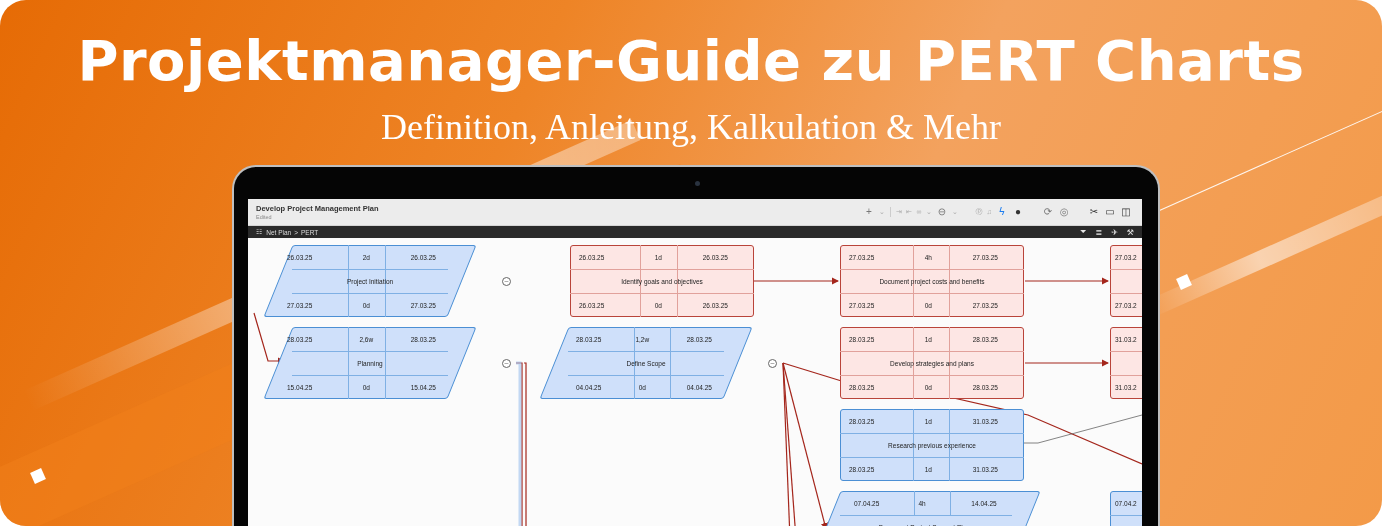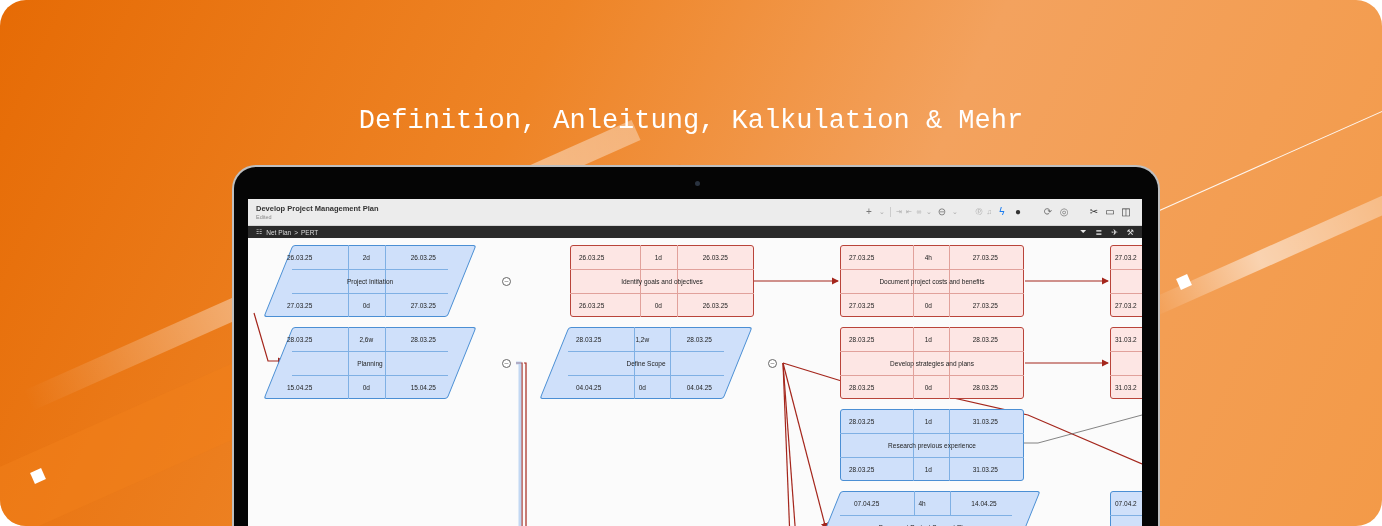--- a/index.html
+++ b/index.html
@@ -24,21 +24,21 @@
     background: rgba(255,255,255,0.9); transform: rotate(-24deg); transform-origin: left center; }
   .chip { position: absolute; width: 12px; height: 12px; background: #fff; transform: rotate(-24deg); }
 
   .headline {
     position: absolute; left: 0; top: 28px; width: 1382px; text-align: center;
     color: #ffffff; font-weight: bold; font-size: 56px; letter-spacing: 0.5px;
     font-family: "DejaVu Sans", sans-serif;
   }
   .subline {
     position: absolute; left: 0; top: 106px; width: 1382px; text-align: center;
-    color: #ffffff; font-size: 27px; font-family: Liberation Mono, monospace; font-weight: normal;
+    color: #ffffff; font-size: 36px; font-family: Liberation Serif, serif; font-weight: normal;
   }
 
   
   .laptop {
     position: absolute; left: 232px; top: 165px; width: 928px; height: 380px;
     background: #050505; border-radius: 24px 24px 0 0;
     border: 2px solid #bfbfbf; border-bottom: none;
   }
   .camera { position: absolute; left: 461px; top: 14px; width: 5px; height: 5px; border-radius: 50%; background: #2a3340; }
   .screen {
@@ -95,20 +95,21 @@
 <body>
 
 <div class="banner">
   <div class="stripe s2"></div>
   <div class="stripe s1"></div>
   <div class="stripe s3"></div>
   <div class="thin-line"></div>
   <div class="chip" style="left:32px; top:470px;"></div>
   <div class="chip" style="left:1178px; top:276px;"></div>
 
+  <div class="headline">Projektmanager-Guide zu PERT Charts</div>
   <div class="subline">Definition, Anleitung, Kalkulation &amp; Mehr</div>
 
   <div class="laptop">
     <div class="camera"></div>
     <div class="screen">
 
       <div class="titlebar">
         <div class="doc-title">Develop Project Management Plan</div>
         <div class="doc-sub">Edited</div>
         <div class="toolbar">

